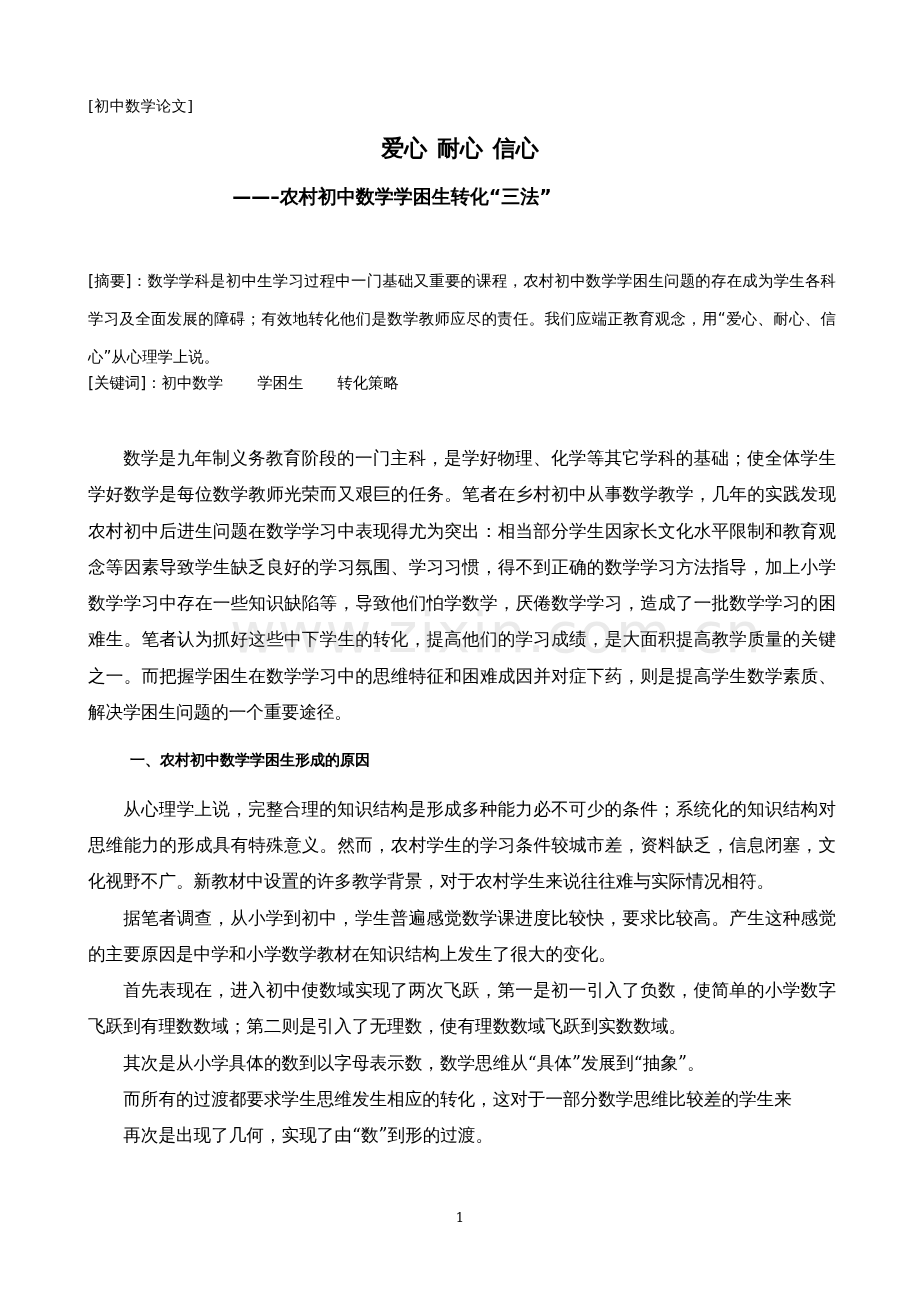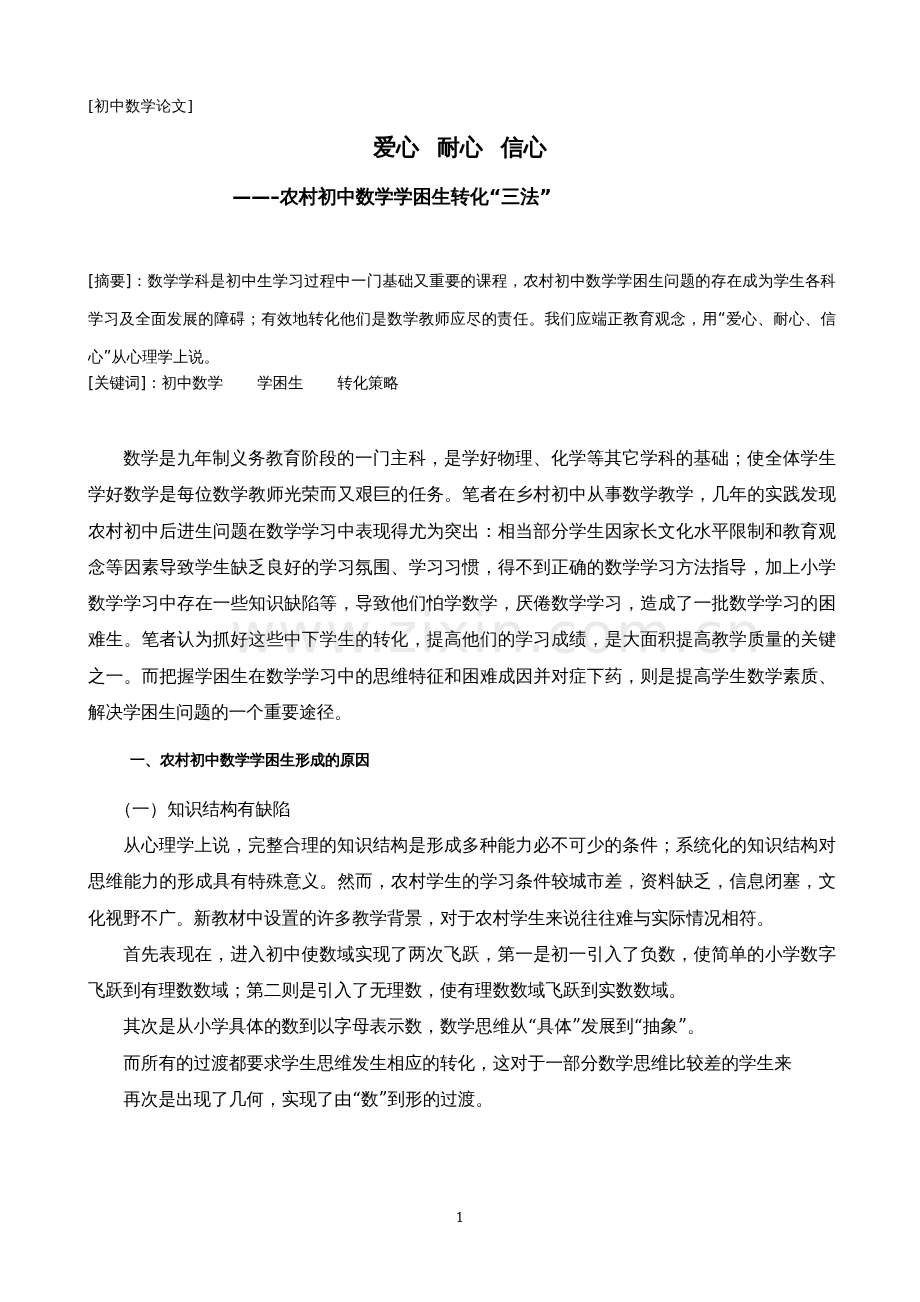--- a/index.html
+++ b/index.html
@@ -28,21 +28,21 @@
       font-size: 15px;
       line-height: 20px;
       letter-spacing: 0.5px;
     }
     .title {
       position: absolute;
       left: 0;
       width: 920px;
       top: 133px;
       text-align: center;
-      font-family: Liberation Mono, monospace;
+      font-family: Liberation Serif, serif;
       font-weight: bold;
       font-size: 23px;
       line-height: 32px;
       word-spacing: 4px;
     }
     .subtitle {
       position: absolute;
       left: 0;
       width: 784px;
       top: 182px;
@@ -138,22 +138,22 @@
 
   <div class="abstract">[摘要]：数学学科是初中生学习过程中一门基础又重要的课程，农村初中数学学困生问题的存在成为学生各科学习及全面发展的障碍；有效地转化他们是数学教师应尽的责任。我们应端正教育观念，用“爱心、耐心、信心”从心理学上说。</div>
 
   <div class="keywords">
     <span>[关键词]：</span><span class="kw">初中数学</span><span class="kw">学困生</span><span>转化策略</span>
   </div>
 
   <div class="body-text">
     <p>数学是九年制义务教育阶段的一门主科，是学好物理、化学等其它学科的基础；使全体学生学好数学是每位数学教师光荣而又艰巨的任务。笔者在乡村初中从事数学教学，几年的实践发现农村初中后进生问题在数学学习中表现得尤为突出：相当部分学生因家长文化水平限制和教育观念等因素导致学生缺乏良好的学习氛围、学习习惯，得不到正确的数学学习方法指导，加上小学数学学习中存在一些知识缺陷等，导致他们怕学数学，厌倦数学学习，造成了一批数学学习的困难生。笔者认为抓好这些中下学生的转化，提高他们的学习成绩，是大面积提高教学质量的关键之一。而把握学困生在数学学习中的思维特征和困难成因并对症下药，则是提高学生数学素质、解决学困生问题的一个重要途径。</p>
     <h2>一、农村初中数学学困生形成的原因</h2>
-    <h3>（一）知识结构有缺陷</h3>
     <p>从心理学上说，完整合理的知识结构是形成多种能力必不可少的条件；系统化的知识结构对思维能力的形成具有特殊意义。然而，农村学生的学习条件较城市差，资料缺乏，信息闭塞，文化视野不广。新教材中设置的许多教学背景，对于农村学生来说往往难与实际情况相符。</p>
+    <p>据笔者调查，从小学到初中，学生普遍感觉数学课进度比较快，要求比较高。产生这种感觉的主要原因是中学和小学数学教材在知识结构上发生了很大的变化。</p>
     <p>首先表现在，进入初中使数域实现了两次飞跃，第一是初一引入了负数，使简单的小学数字飞跃到有理数数域；第二则是引入了无理数，使有理数数域飞跃到实数数域。</p>
     <p>其次是从小学具体的数到以字母表示数，数学思维从“具体”发展到“抽象”。</p>
     <p>而所有的过渡都要求学生思维发生相应的转化，这对于一部分数学思维比较差的学生来</p>
     <p>再次是出现了几何，实现了由“数”到形的过渡。</p>
   </div>
 
   <div class="watermark">www.zixin.com.cn</div>
 
   <div class="page-number">1</div>
 

